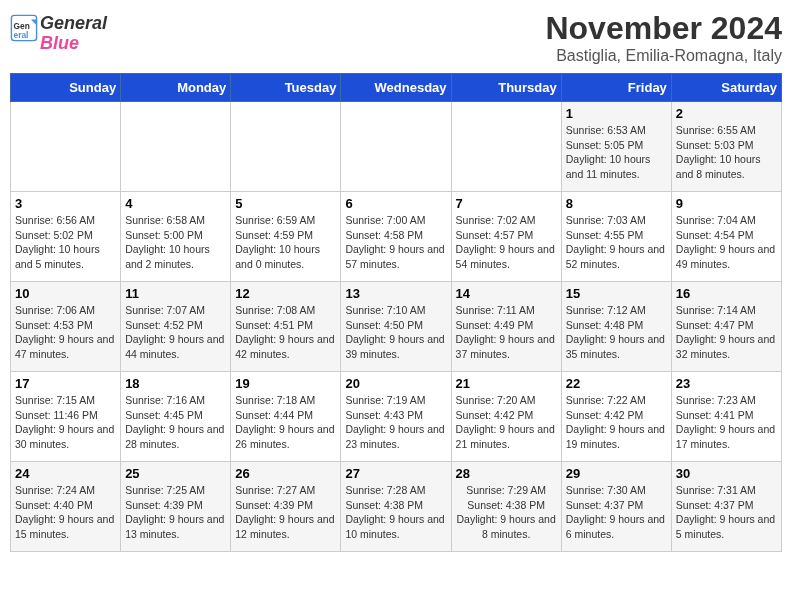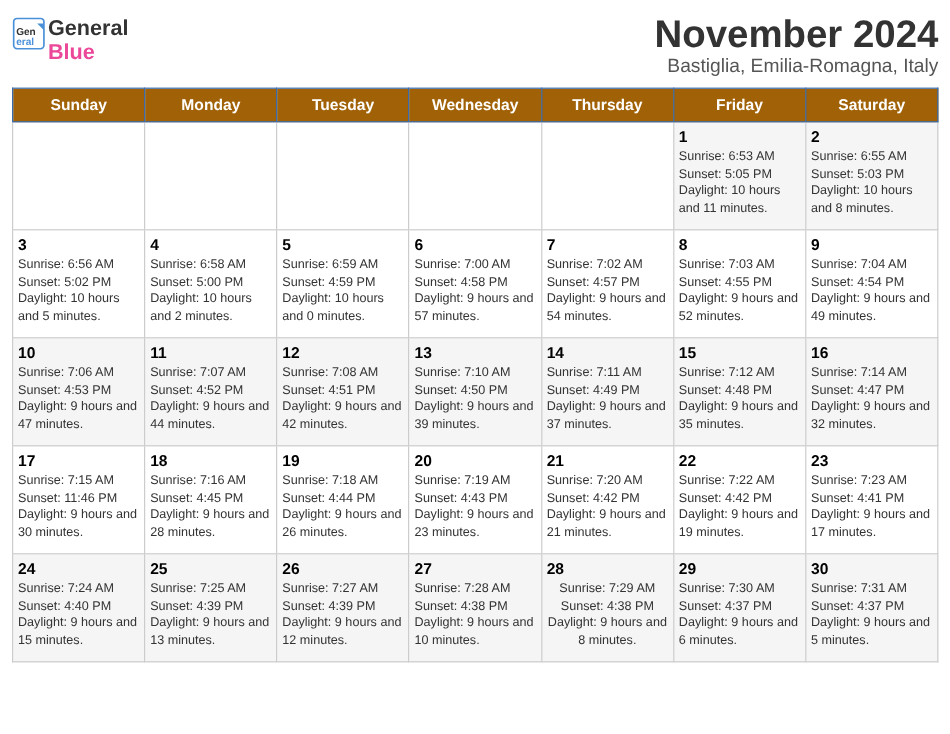--- a/index.html
+++ b/index.html
@@ -18,20 +18,21 @@
     }
     .logo {
       display: flex;
       margin-top: 4px;
     }
     .logo-text {
       font-size: 18px;
       font-weight: bold;
       color: #333;
       line-height: 1.1;
+      font-style: italic;
     }
     .logo-blue { color: #ec4899; }
     .logo-icon {
       width: 28px;
       height: 28px;
       margin-right: 2px;
     }
     .title-area {
       text-align: right;
     }
@@ -43,25 +44,25 @@
     .location-title {
       font-size: 16px;
       color: #555;
     }
     table {
       width: 100%;
       border-collapse: collapse;
       font-size: 11px;
     }
     thead th {
-      background-color: #a16207;
+      background-color: #1d4ed8;
       color: #fff;
       font-weight: bold;
       padding: 6px 4px;
-      text-align: center;
+      text-align: right;
       border: 1px solid #3a6aaa;
       font-size: 13px;
     }
     tbody td {
       border: 1px solid #ccc;
       vertical-align: top;
       padding: 4px;
       min-height: 75px;
       height: 90px;
       width: 14.28%;

